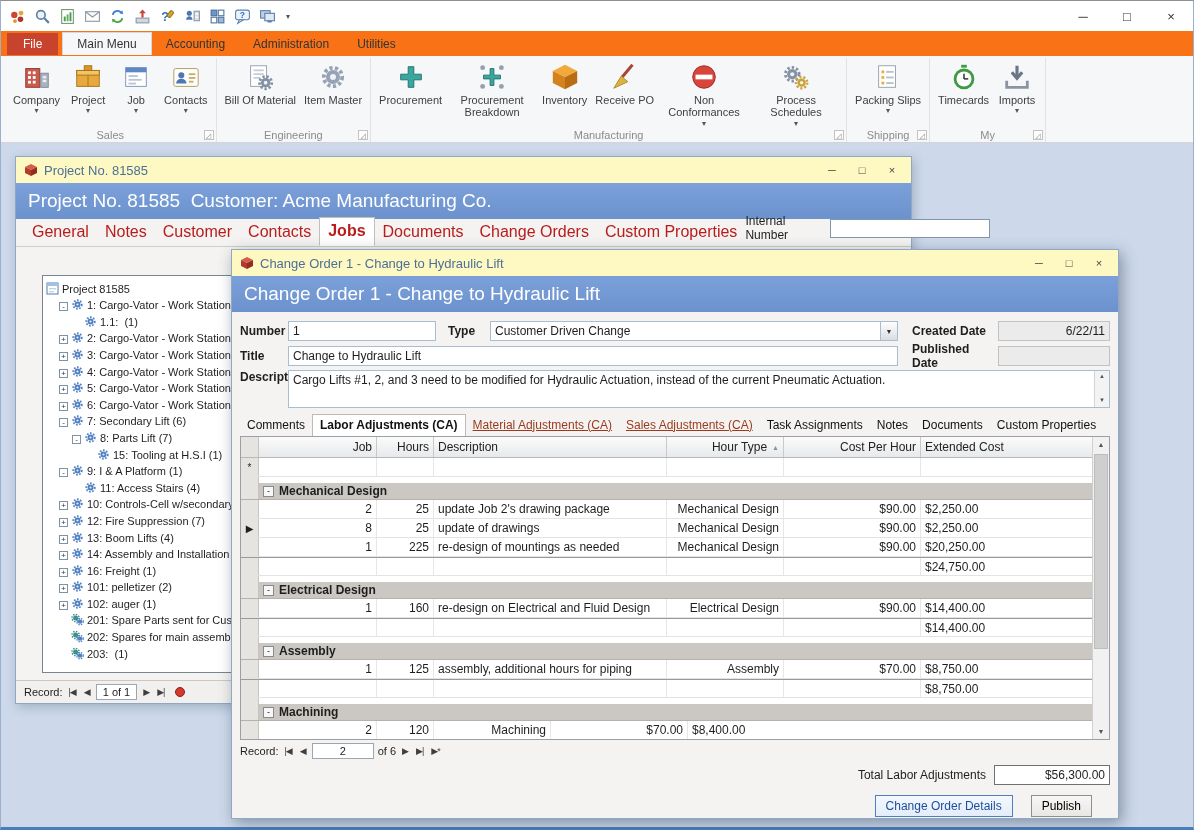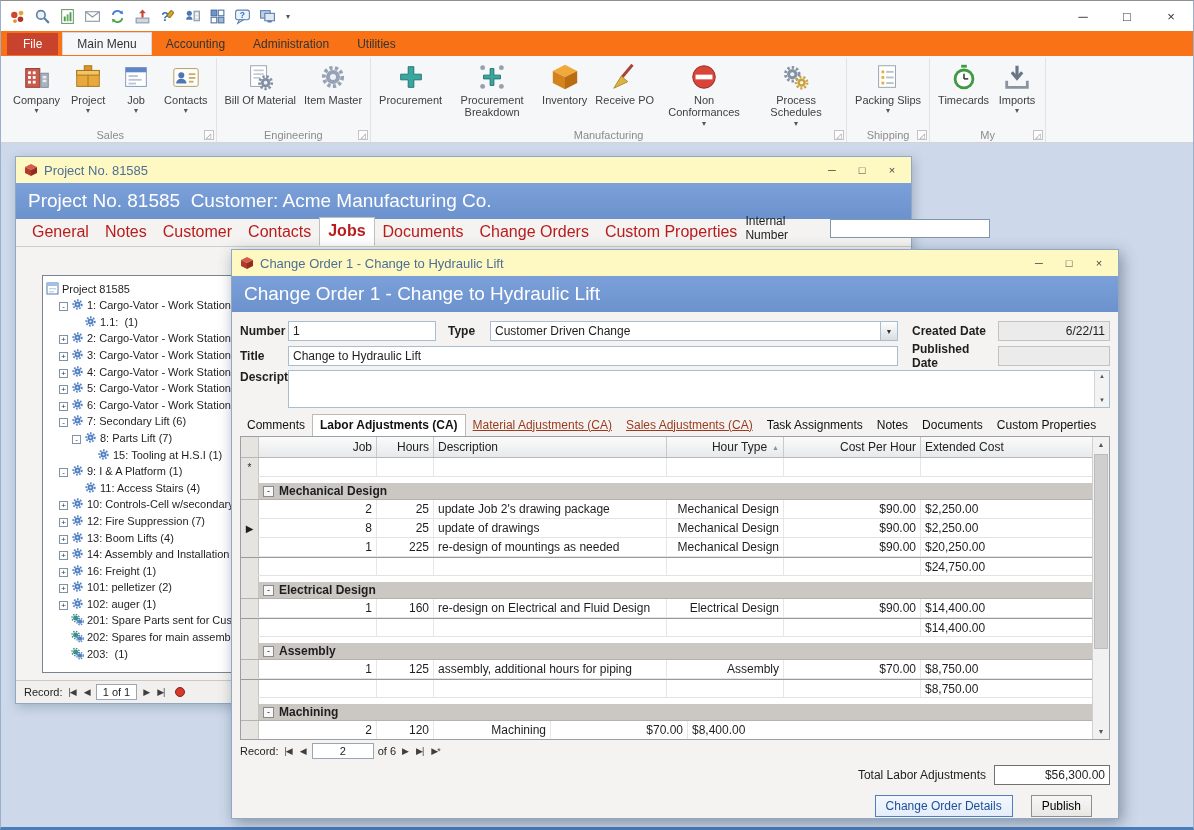--- a/index.html
+++ b/index.html
@@ -759,20 +759,21 @@
         </div>
         <div class="frow">
           <span class="flabel">Title</span>
           <span class="finput f-title">Change to Hydraulic Lift</span>
           <span class="flabel f-datelabel">Published Date</span>
           <span class="finput f-date"></span>
         </div>
         <div class="frow frow-desc">
           <span class="flabel">Description</span>
           <span class="finput f-desc">
+            <span>Cargo Lifts #1, 2, and 3 need to be modified for Hydraulic Actuation, instead of the current Pneumatic Actuation.</span>
             <span class="desc-scroll">
               <span>▲</span>
               <span>▼</span>
             </span>
           </span>
         </div>
       </div>
 
       <div class="cotabs">
           <div class="cotab">Comments</div>

